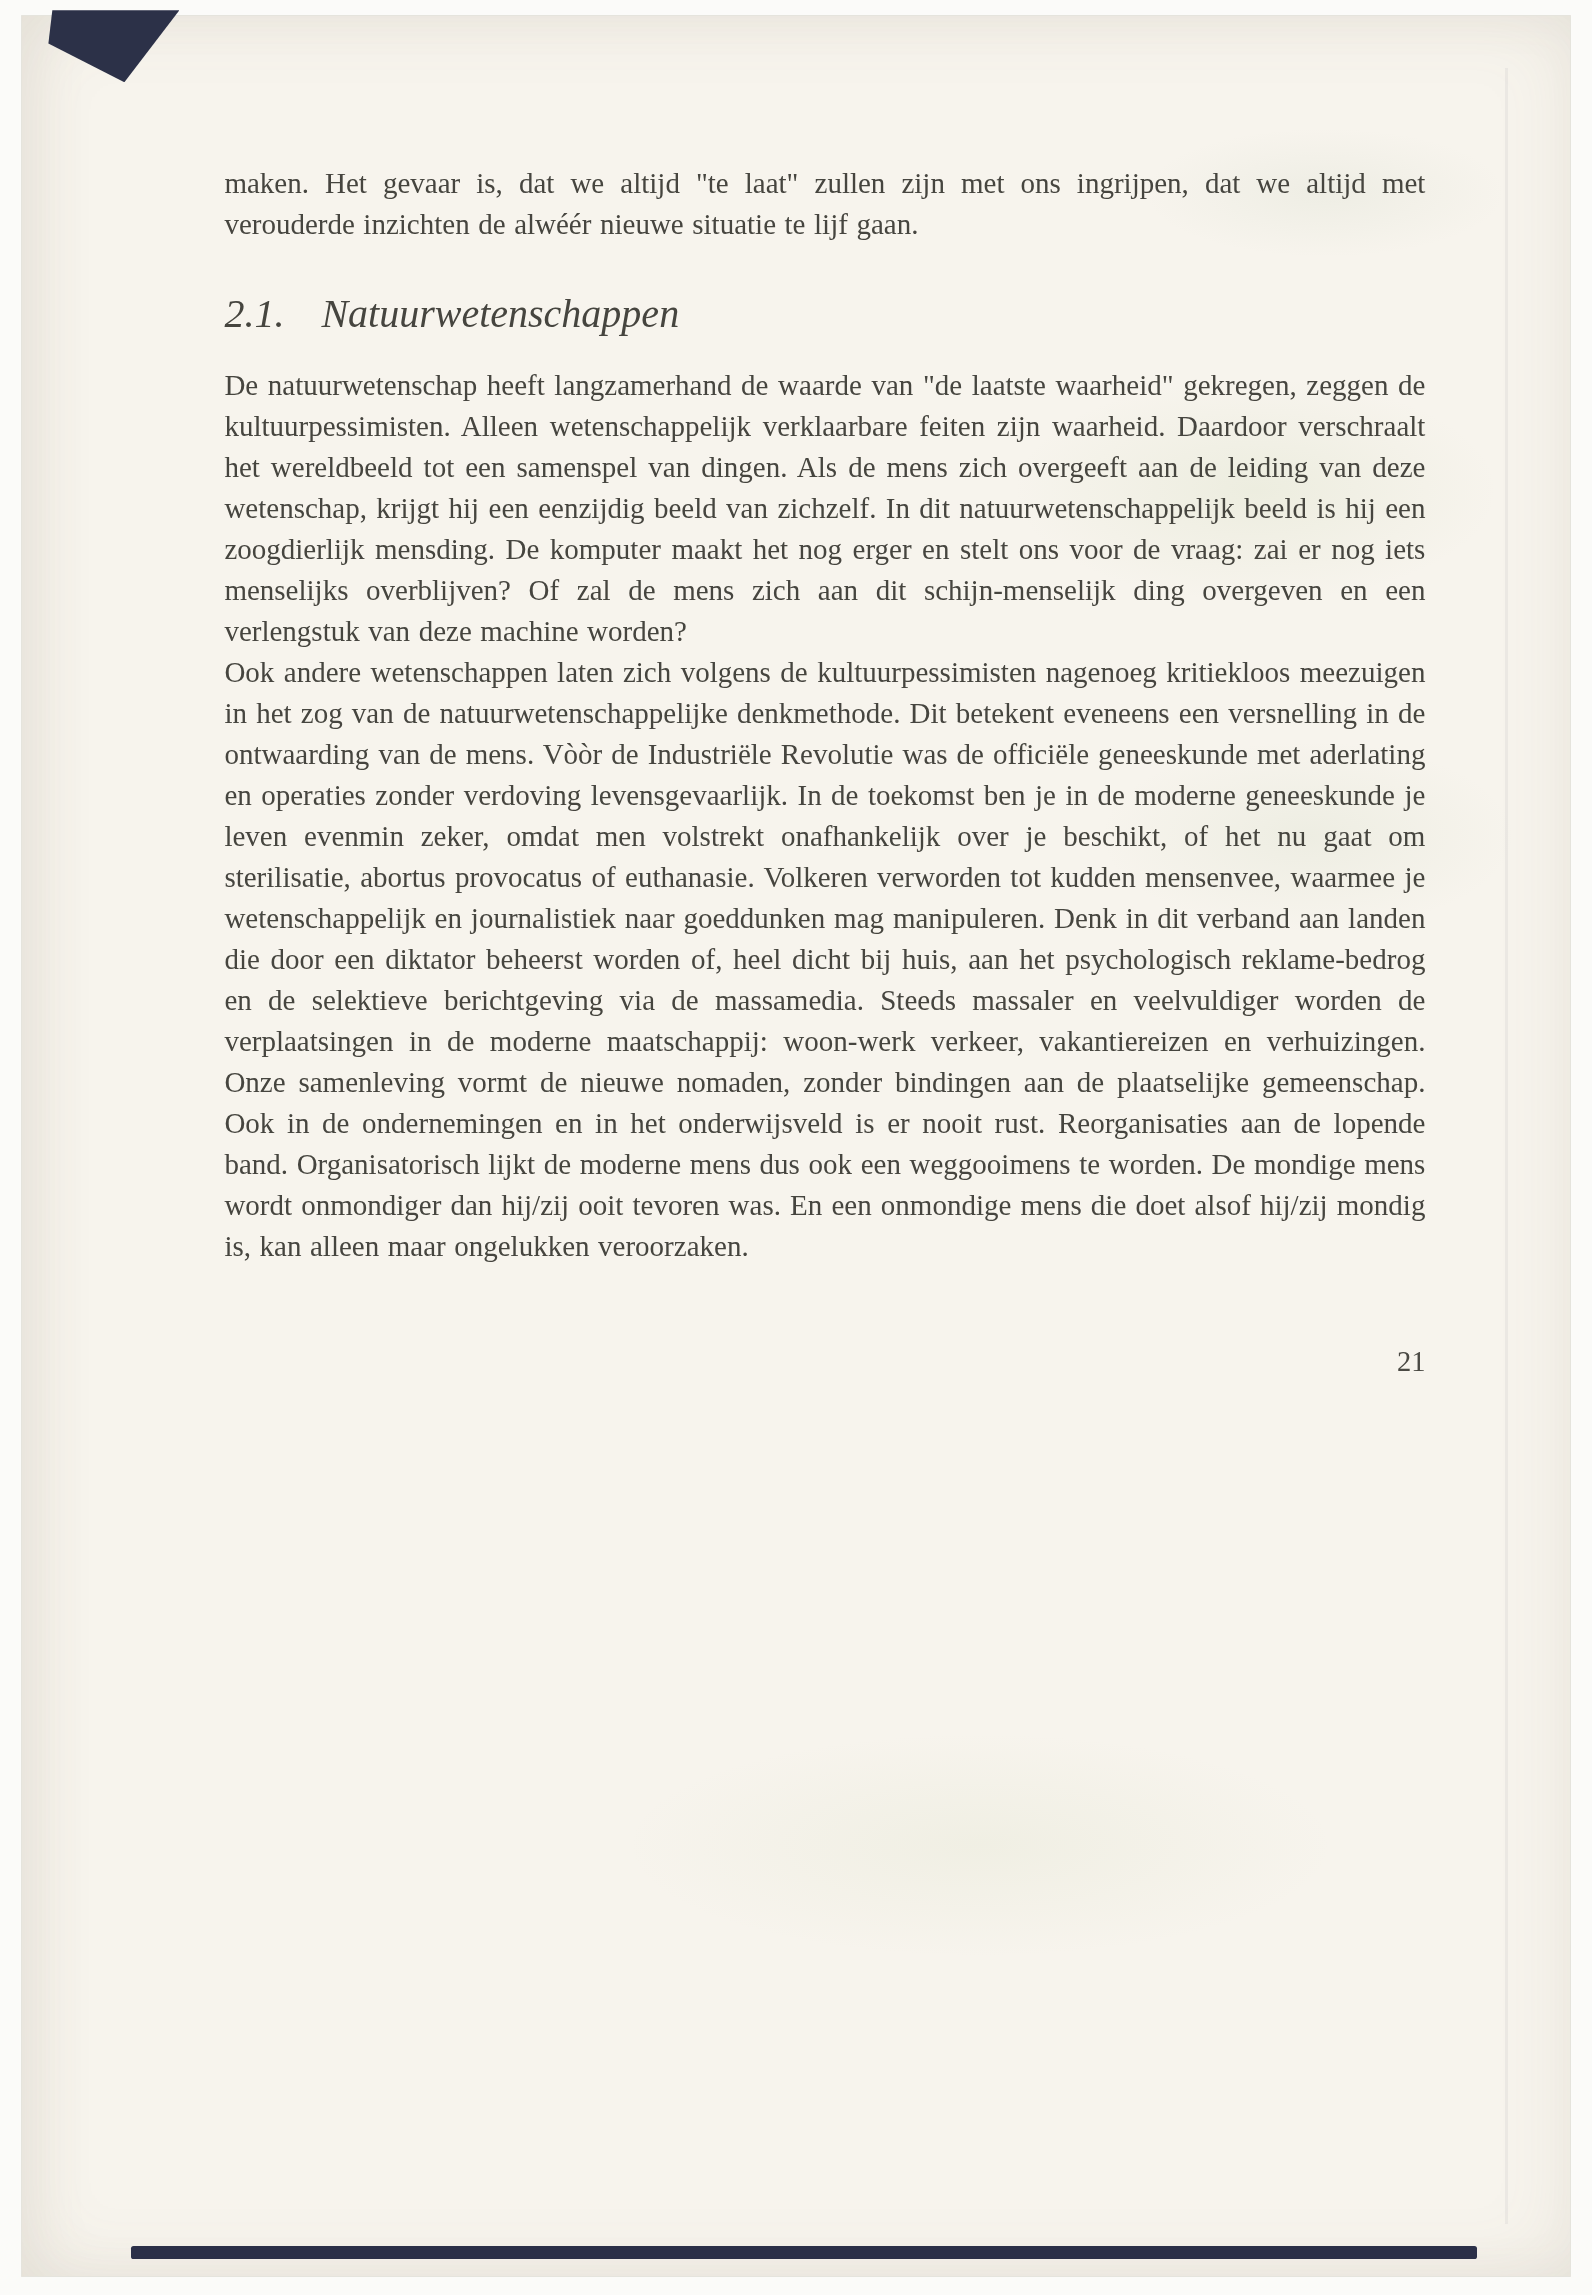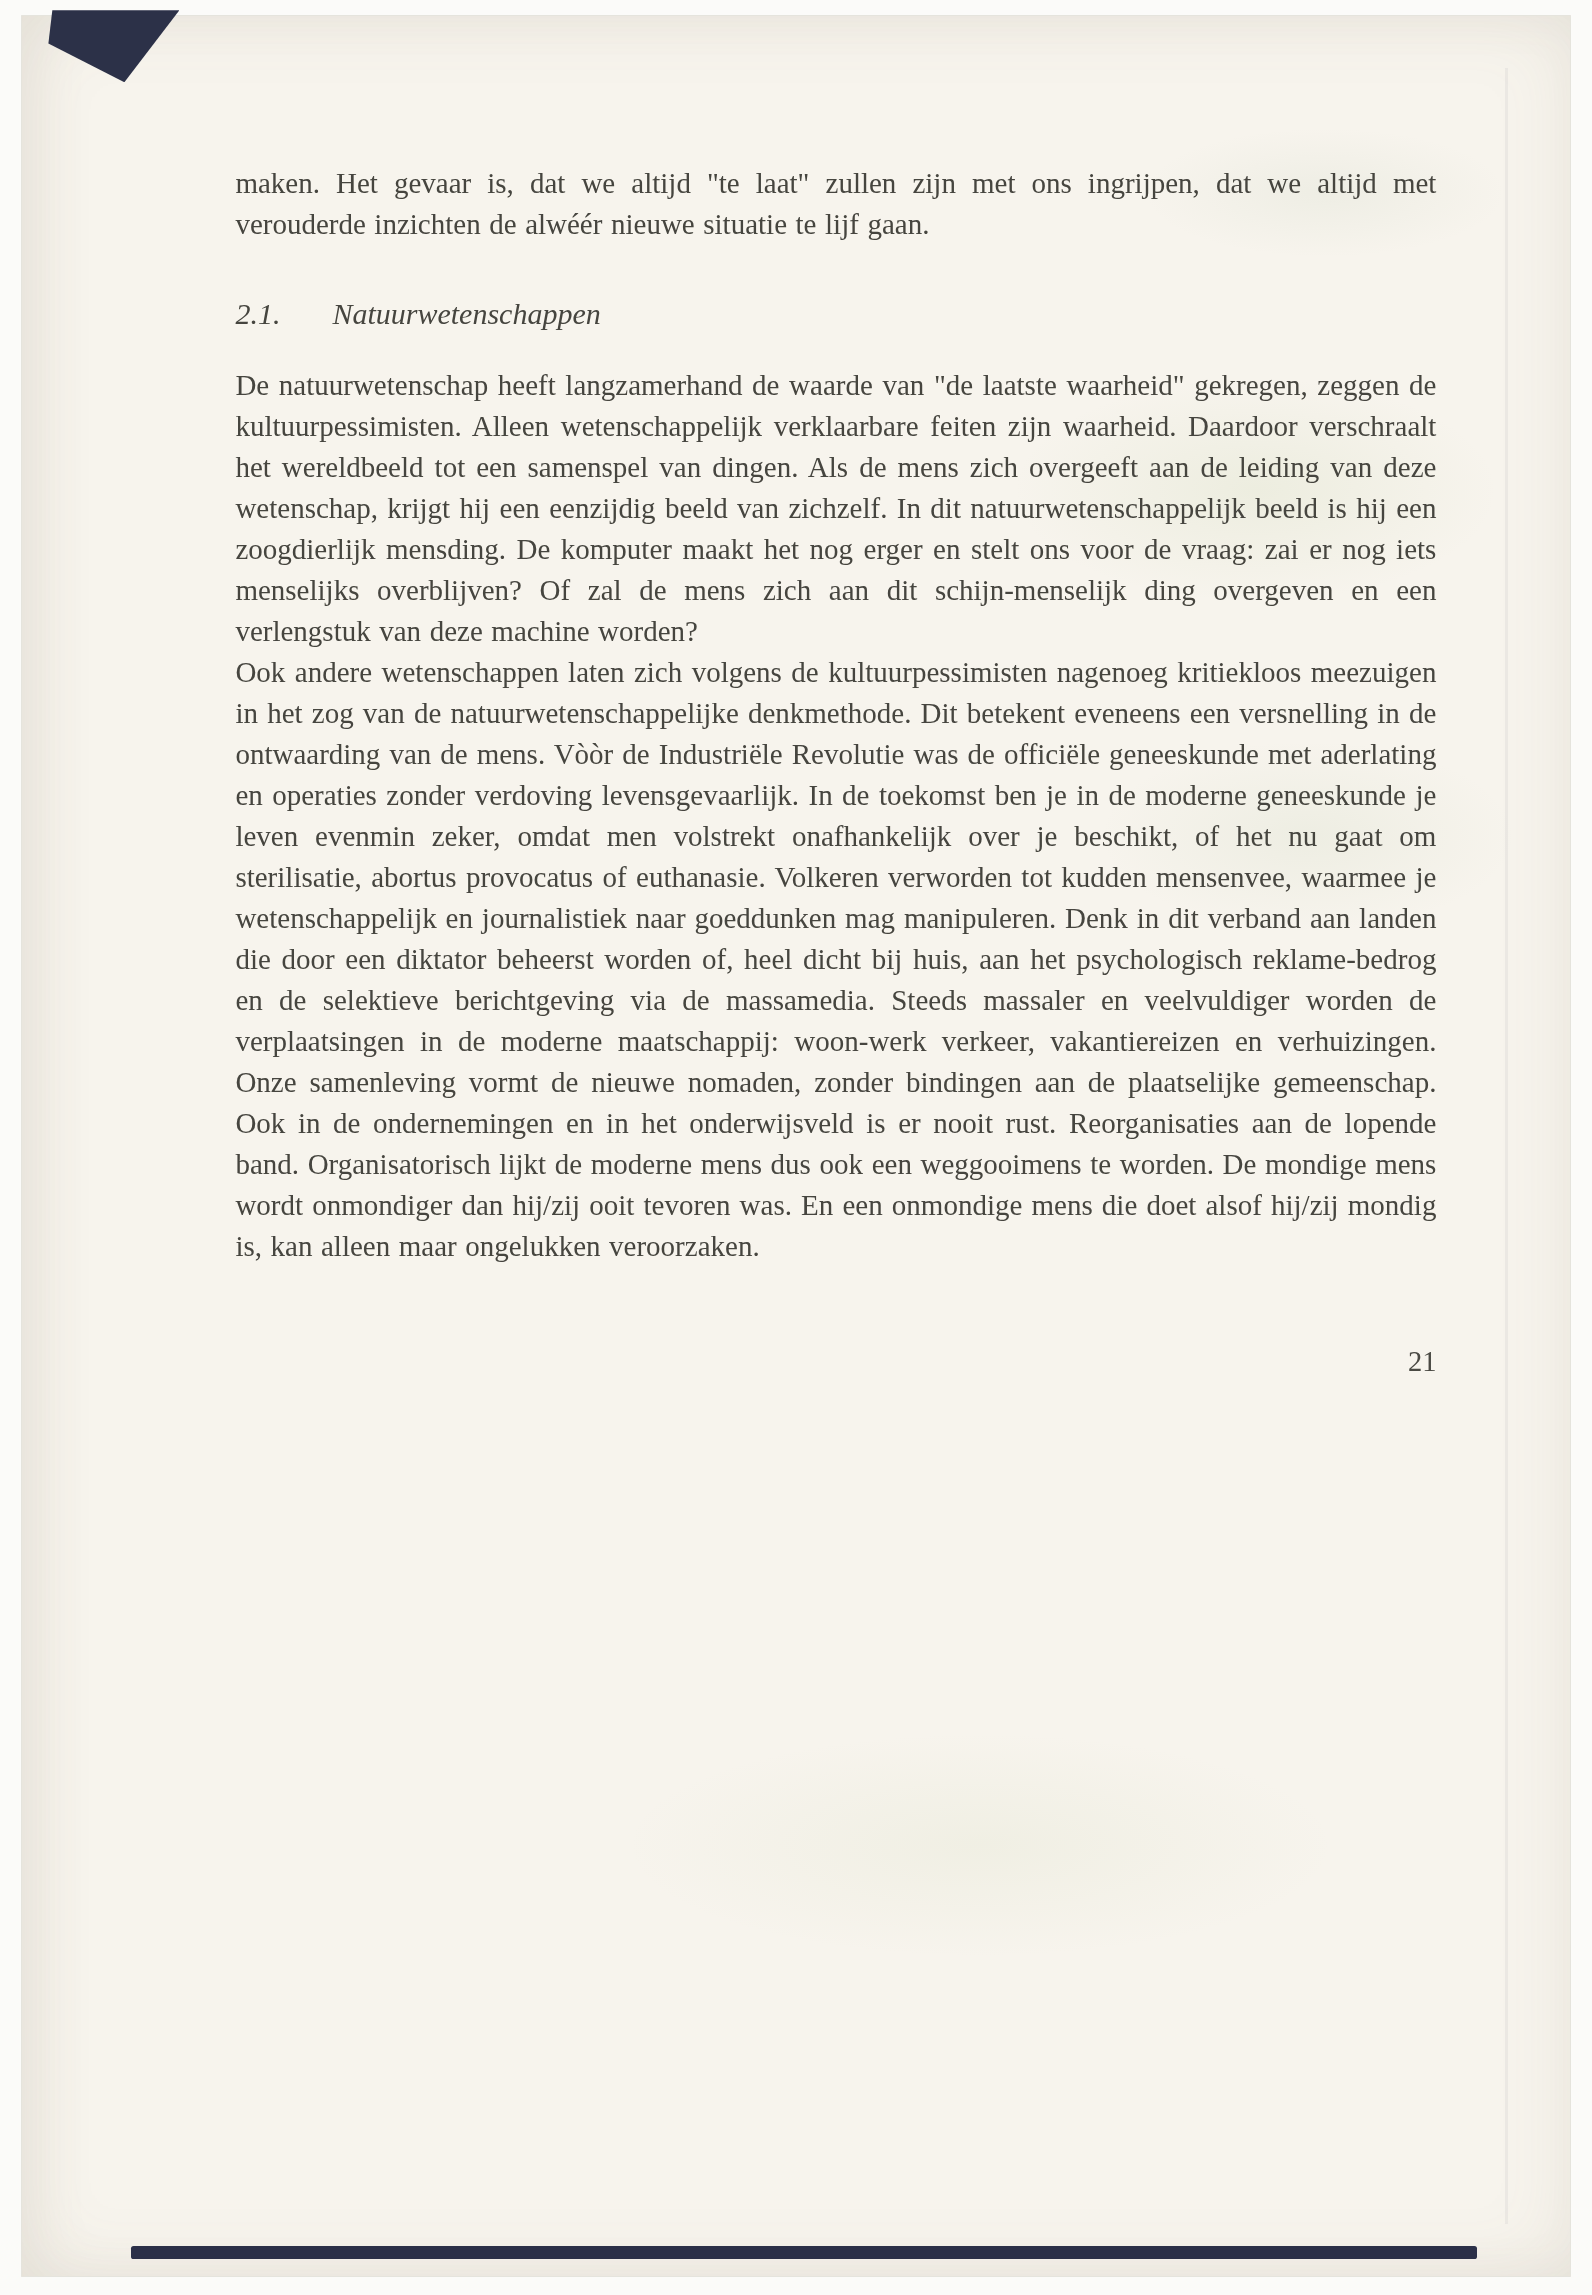--- a/index.html
+++ b/index.html
@@ -48,37 +48,37 @@
     pointer-events: none;
   }
   .bleed.b1 { left: 992px; top: 362px;  width: 483px; height: 224px; background: radial-gradient(closest-side, rgba(175,195,140,.14), rgba(175,195,140,0)); }
   .bleed.b2 { left: 1079px; top: 725px;  width: 414px; height: 190px; background: radial-gradient(closest-side, rgba(170,190,150,.12), rgba(170,190,150,0)); }
   .bleed.b3 { left: 604px;  top: 1717px; width: 708px; height: 224px; background: radial-gradient(closest-side, rgba(180,195,145,.10), rgba(180,195,145,0)); }
   .bleed.b4 { left: 1122px; top: 112px;  width: 362px; height: 129px; background: radial-gradient(closest-side, rgba(160,180,150,.10), rgba(160,180,150,0)); }
 
   
   .content {
     position: absolute;
-    left: 213px; top: 147px;
+    left: 202px; top: 147px;
     width: 1201px;
     color: #46453f;
     font-size: 29px;
     line-height: 41px;
   }
   p.body {
     margin: 0;
     text-align: justify;
     word-spacing: 1.3px;
   }
   .heading {
     display: flex;
     align-items: baseline;
     font-style: italic;
     font-weight: 400;
-    font-size: 30px;
+    font-size: 40px;
     color: #46453f;
     margin: 48px 0 31px 0;
   }
   .heading .num { flex: 0 0 97px; }
   .pagenum {
     text-align: right;
     margin-top: 74px;
     font-size: 28.5px;
     color: #4a4943;
   }

